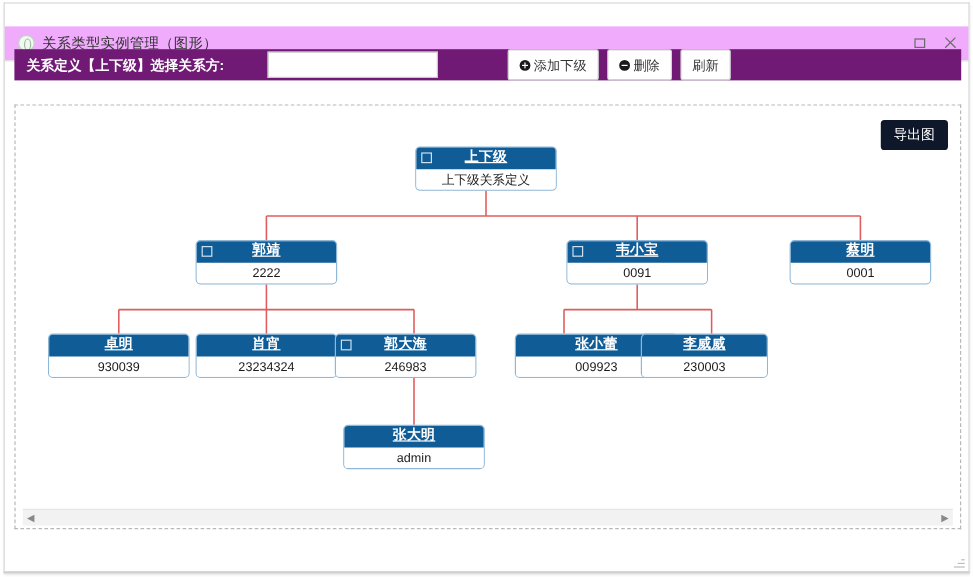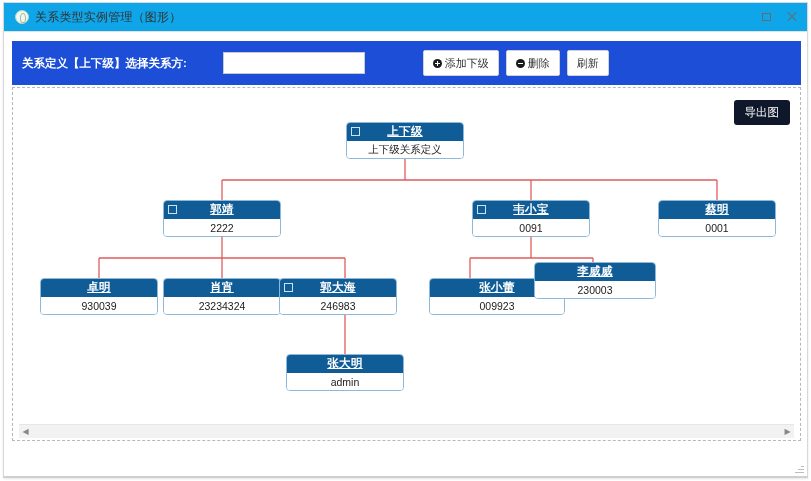--- a/index.html
+++ b/index.html
@@ -22,25 +22,26 @@
     left: 3px; top: 2px;
     width: 805px; height: 476px;
     background: #ffffff;
     border: 1px solid #d8d8d8;
     border-bottom: 2px solid #cfcfcf;
     box-shadow: 0 1px 2px rgba(0,0,0,.10);
   }
   .titlebar {
     position: relative;
     height: 29px;
-    background: #0ea5e9;
+    background: #f0abfc;
     border-bottom: 1px solid #e2e2e2;
     display: flex;
     align-items: center;
     padding-left: 11px;
+    margin-top: 19px;
   }
   .tb-app-icon {
     width: 14px; height: 14px;
     border-radius: 50%;
     border: 1px solid #bfd4bf;
     background: #f1f7f1;
     margin-right: 6px;
     position: relative;
     flex: 0 0 auto;
   }
@@ -80,22 +81,22 @@
     content: ""; position: absolute; left: -1px; top: 4px;
     width: 12px; height: 1.3px; background: #6a6a6a;
   }
   .ico-close::before { transform: rotate(45deg); }
   .ico-close::after  { transform: rotate(-45deg); }
 
   
   .toolbar {
     position: absolute;
     left: 8px; top: 38px;
-    width: 789px; height: 44px;
-    background: #1d4ed8;
+    width: 789px; height: 26px;
+    background: #701a75;
     display: flex;
     align-items: center;
     padding-left: 10px;
     gap: 32px;
   }
   .tool-label {
     color: #ffffff;
     font-size: 11.5px;
     font-weight: bold;
     white-space: nowrap;
@@ -348,21 +349,21 @@
               <span class="node-title">郭大海</span>
             </div>
             <div class="node-body">246983</div>
           </div>
           <div class="node" style="left: 416px; top: 190px; width: 136px;">
             <div class="node-head">
               <span class="node-title">张小蕾</span>
             </div>
             <div class="node-body">009923</div>
           </div>
-          <div class="node" style="left: 521px; top: 174px; width: 122px;">
+          <div class="node" style="left: 521px; top: 190px; width: 106px;">
             <div class="node-head">
               <span class="node-title">李威威</span>
             </div>
             <div class="node-body">230003</div>
           </div>
           <div class="node" style="left: 273px; top: 266px; width: 118px;">
             <div class="node-head">
               <span class="node-title">张大明</span>
             </div>
             <div class="node-body">admin</div>

